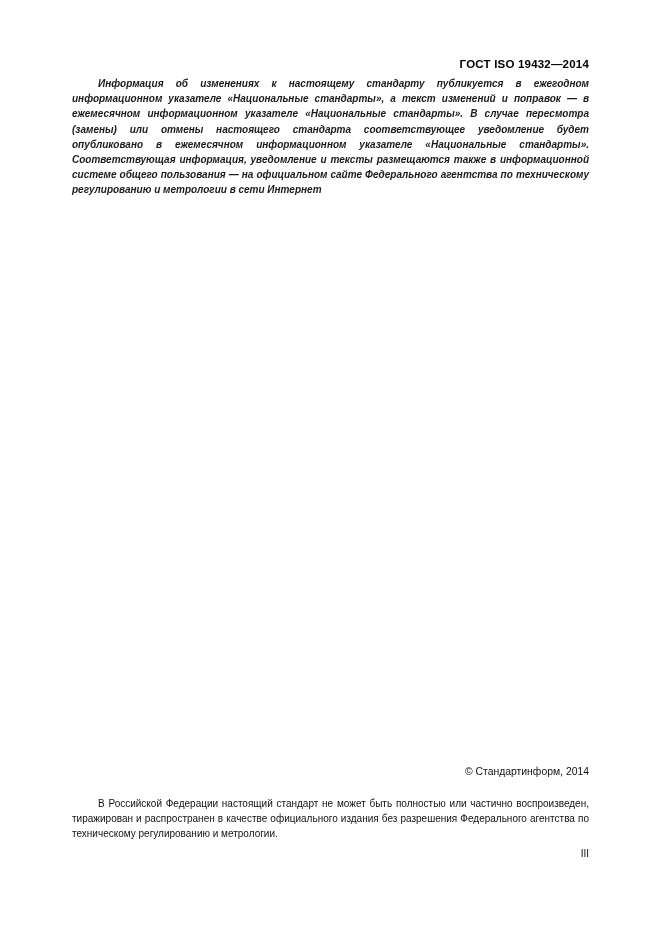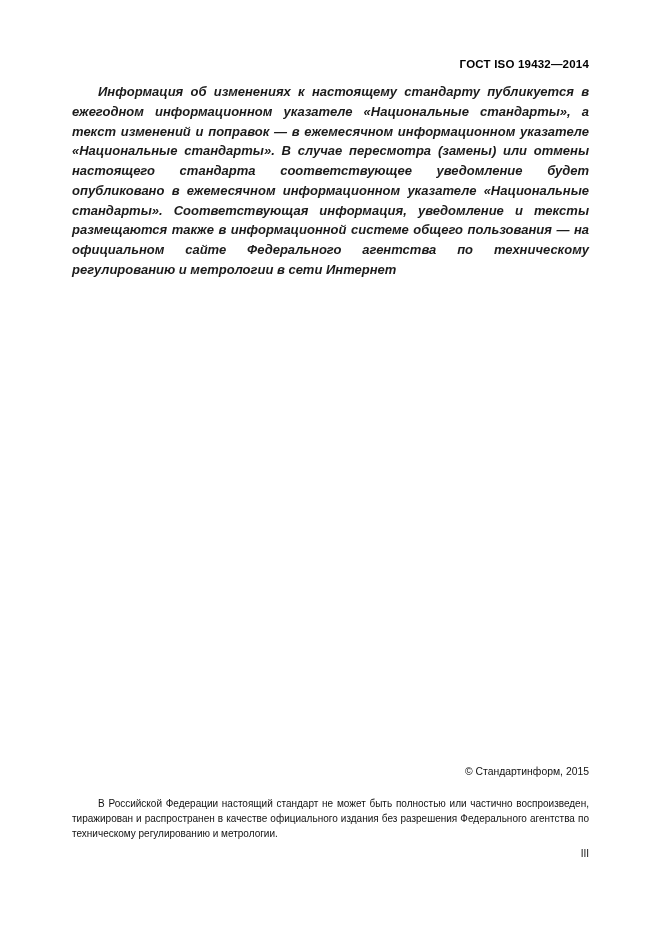--- a/index.html
+++ b/index.html
@@ -25,24 +25,24 @@
     right: 72px;
     font-size: 11.5px;
     font-weight: bold;
     letter-spacing: 0.2px;
     color: #000;
     white-space: nowrap;
     margin-left: 24px;
   }
   .notice {
     position: absolute;
-    top: 82px;
+    top: 76px;
     left: 72px;
     width: 517px;
-    font-size: 13px;
+    font-size: 10px;
     font-style: italic;
     font-weight: bold;
     line-height: 1.52;
     text-align: justify;
     text-justify: inter-word;
     color: #1b1b1b;
   }
   .notice .indent {
     display: inline-block;
     width: 26px;
@@ -81,19 +81,19 @@
 </style>
 </head>
 <body>
 
 <div class="page">
 
   <div class="header">ГОСТ ISO 19432—2014</div>
 
   <div class="notice"><span class="indent"></span><span>Информация об изменениях к настоящему стандарту публикуется в ежегодном информационном указателе «Национальные стандарты», а текст изменений и поправок — в ежемесячном информационном указателе «Национальные стандарты». В случае пересмотра (замены) или отмены настоящего стандарта соответствующее уведомление будет опубликовано в ежемесячном информационном указателе «Национальные стандарты». Соответствующая информация, уведомление и тексты размещаются также в информационной системе общего пользования — на официальном сайте Федерального агентства по техническому регулированию и метрологии в сети Интернет</span></div>
 
-  <div class="copyright">© Стандартинформ, 2015</div>
+  <div class="copyright">© Стандартинформ, 2014</div>
 
   <div class="footer-note"><span class="indent"></span><span>В Российской Федерации настоящий стандарт не может быть полностью или частично воспроизведен, тиражирован и распространен в качестве официального издания без разрешения Федерального агентства по техническому регулированию и метрологии.</span></div>
 
   <div class="page-number">III</div>
 
 </div>
 
 </body></html>

